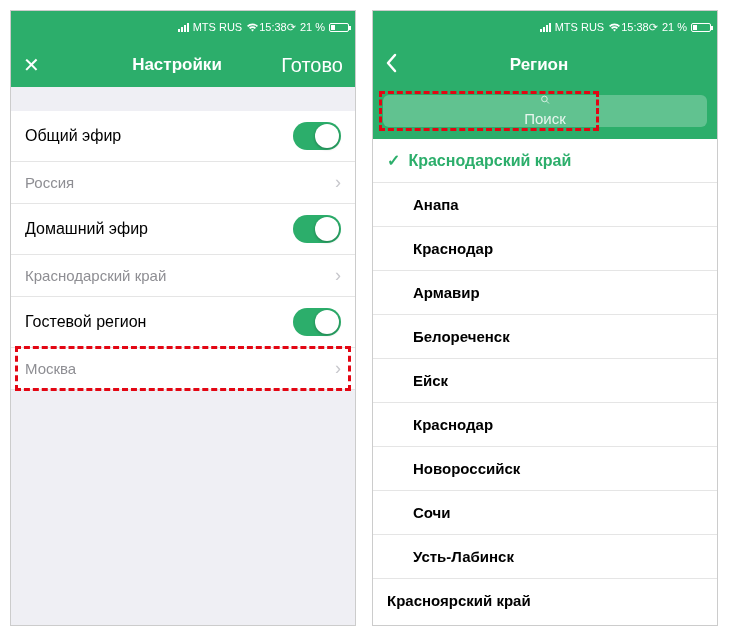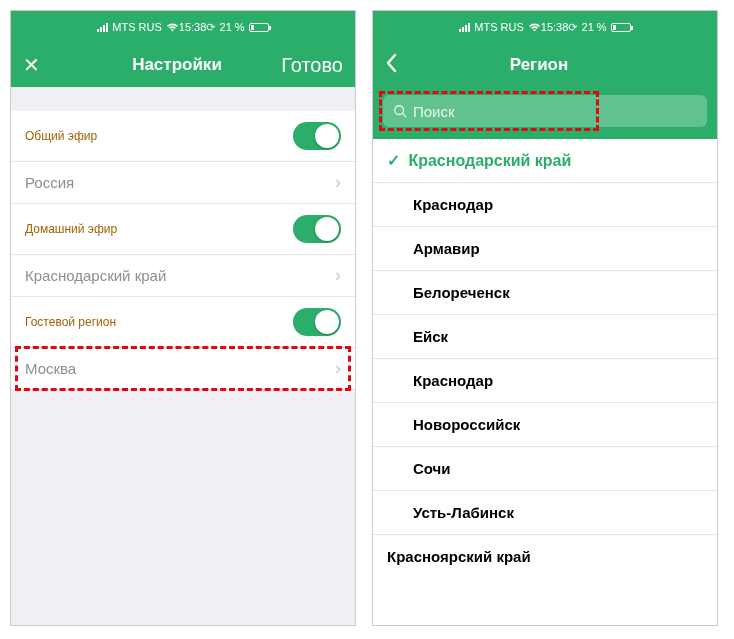--- a/index.html
+++ b/index.html
@@ -23,21 +23,21 @@
       overflow: hidden;
     }
     .statusbar {
       height: 20px;
       background: #2cae6b;
       color: #fff;
       font-size: 11px;
       display: flex;
       align-items: center;
       padding: 16px 6px;
-      justify-content: center;
+      justify-content: flex-end;
     }
     .sb-left, .sb-right { display: flex; align-items: center; gap: 4px; }
     .signal { display: flex; align-items: flex-end; gap: 1px; }
     .signal span { width: 2px; background: #fff; display: inline-block; }
     .signal span:nth-child(1){height:3px} .signal span:nth-child(2){height:5px}
     .signal span:nth-child(3){height:7px} .signal span:nth-child(4){height:9px}
     .wifi::before { content: "\1F4F6"; font-size: 10px; }
     .battery {
       width: 20px; height: 9px; border: 1px solid #fff; border-radius: 2px;
       position: relative; display: inline-block;
@@ -65,20 +65,21 @@
     .searchbar {
       background: rgba(255,255,255,0.25);
       border-radius: 6px;
       height: 32px;
       display: flex;
       align-items: center;
       padding: 0 10px;
       color: rgba(255,255,255,0.85);
       font-size: 15px;
       gap: 6px;
+      flex-direction: column;
     }
     .search-icon-svg { width: 14px; height: 14px; }
     .dashed-highlight {
       position: absolute;
       border: 3px dashed #e30613;
       pointer-events: none;
       z-index: 5;
     }
     .content {
       flex: 1;
@@ -90,22 +91,22 @@
       background: #fff;
       margin-top: 20px;
     }
     .section:first-child { margin-top: 24px; }
     .row {
       display: flex;
       justify-content: space-between;
       align-items: center;
       padding: 11px 14px;
       border-bottom: 1px solid #e5e5e5;
-      font-size: 12px;
-      color: #a16207;
+      font-size: 16px;
+      color: #000000;
       background: #fff;
     }
     .row.sub {
       color: #8e8e93;
       font-size: 15px;
       padding: 10px 14px;
     }
     .toggle {
       width: 48px; height: 28px; border-radius: 14px;
       background: #2cae6b; position: relative;
@@ -253,20 +254,21 @@
     </div>
     <div class="dashed-highlight" style="left:6px;top:4px;width:220px;height:40px;"></div>
   </div>
 
   <div class="content white">
     <div class="list">
       <div class="list-header">
         <span class="check">✓</span>
         <span>Краснодарский край</span>
       </div>
+      <div class="list-item"><span>Анапа</span></div>
       <div class="list-item"><span>Краснодар</span></div>
       <div class="list-item"><span>Армавир</span></div>
       <div class="list-item"><span>Белореченск</span></div>
       <div class="list-item"><span>Ейск</span></div>
       <div class="list-item"><span>Краснодар</span></div>
       <div class="list-item"><span>Новороссийск</span></div>
       <div class="list-item"><span>Сочи</span></div>
       <div class="list-item"><span>Усть-Лабинск</span></div>
       <div class="list-footer"><span>Красноярский край</span></div>
     </div>

